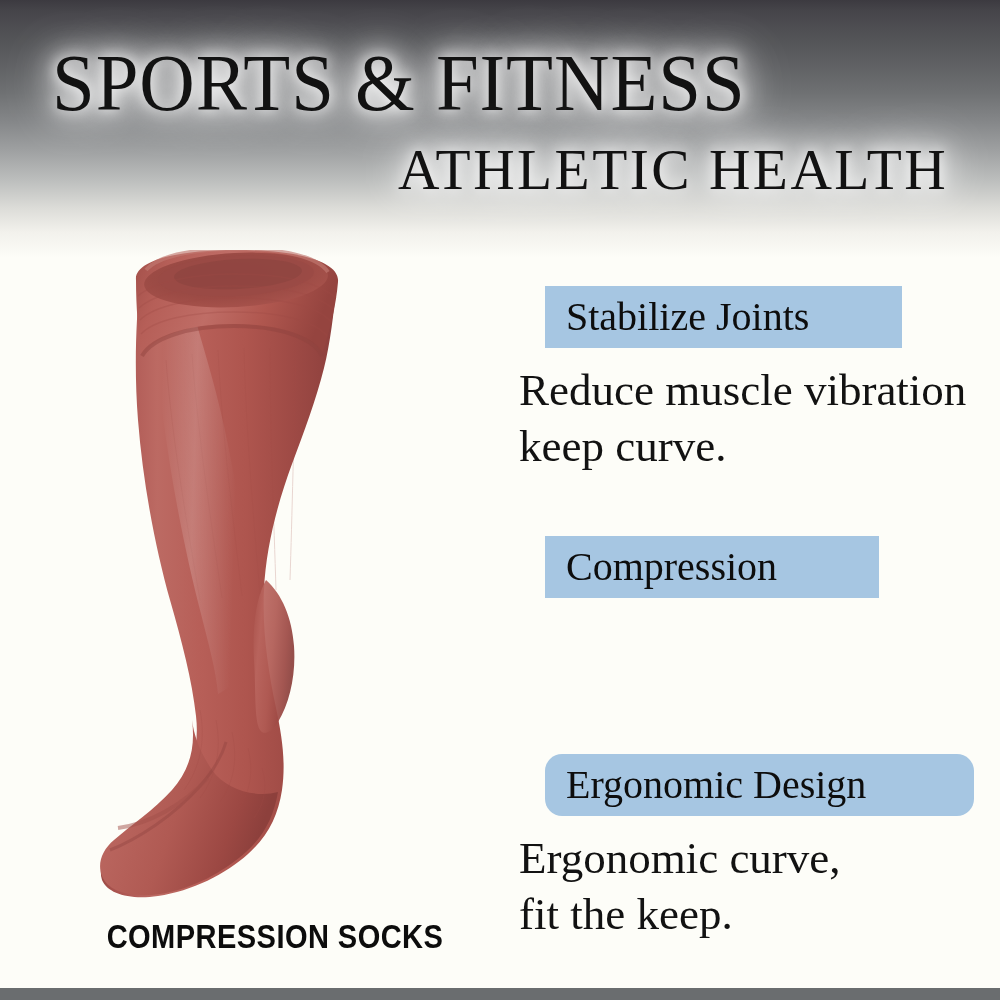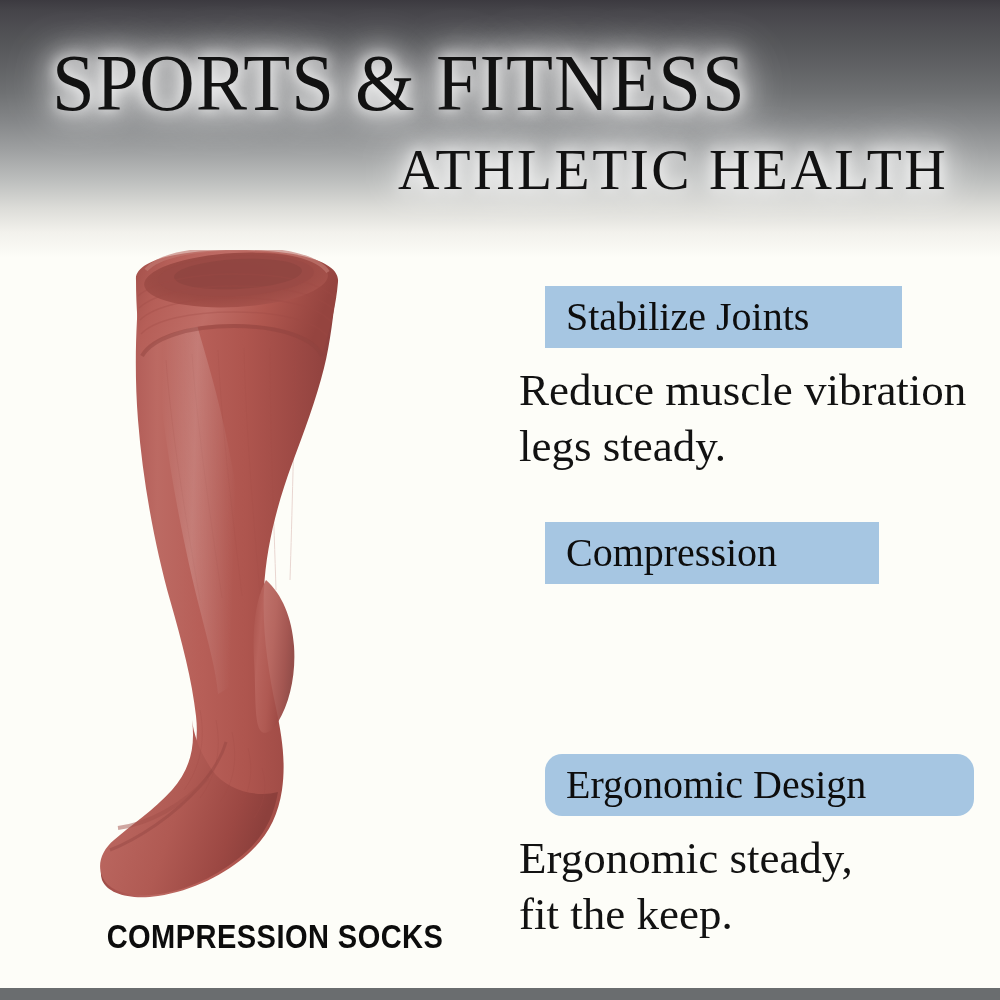--- a/index.html
+++ b/index.html
@@ -135,21 +135,21 @@
     color: #121212;
     font-family: "Liberation Serif", serif;
     font-size: 45px;
     line-height: 56px;
     padding-left: 22px;
     white-space: nowrap;
   }
   .feature-body span { display: block; }
 
   #feature-0 { top: 4px; }
-  #feature-1 { top: 240px; }
+  #feature-1 { top: 254px; }
   #feature-2 { top: 472px; }
 
   #feature-0 .feature-title { min-width: 320px; }
   #feature-1 .feature-title { min-width: 297px; }
   #feature-2 .feature-title { min-width: 392px; border-radius: 17px; }
 </style>
 </head>
 <body>
 
 <div id="canvas">
@@ -287,36 +287,36 @@
   <div class="product-caption">COMPRESSION SOCKS</div>
 
   <div class="features">
 
     <div class="feature" id="feature-0">
       <div class="feature-title-wrap">
         <span class="feature-title">Stabilize Joints</span>
       </div>
       <div class="feature-body">
         <span>Reduce muscle vibration</span>
-        <span>legs steady.</span>
+        <span>keep curve.</span>
       </div>
     </div>
 
     <div class="feature" id="feature-1">
       <div class="feature-title-wrap">
         <span class="feature-title">Compression</span>
       </div>
     </div>
 
     <div class="feature" id="feature-2">
       <div class="feature-title-wrap">
         <span class="feature-title">Ergonomic Design</span>
       </div>
       <div class="feature-body">
-        <span>Ergonomic steady,</span>
+        <span>Ergonomic curve,</span>
         <span>fit the keep.</span>
       </div>
     </div>
 
   </div>
 
   <div class="bottom-bar"></div>
 
 </div>
 

